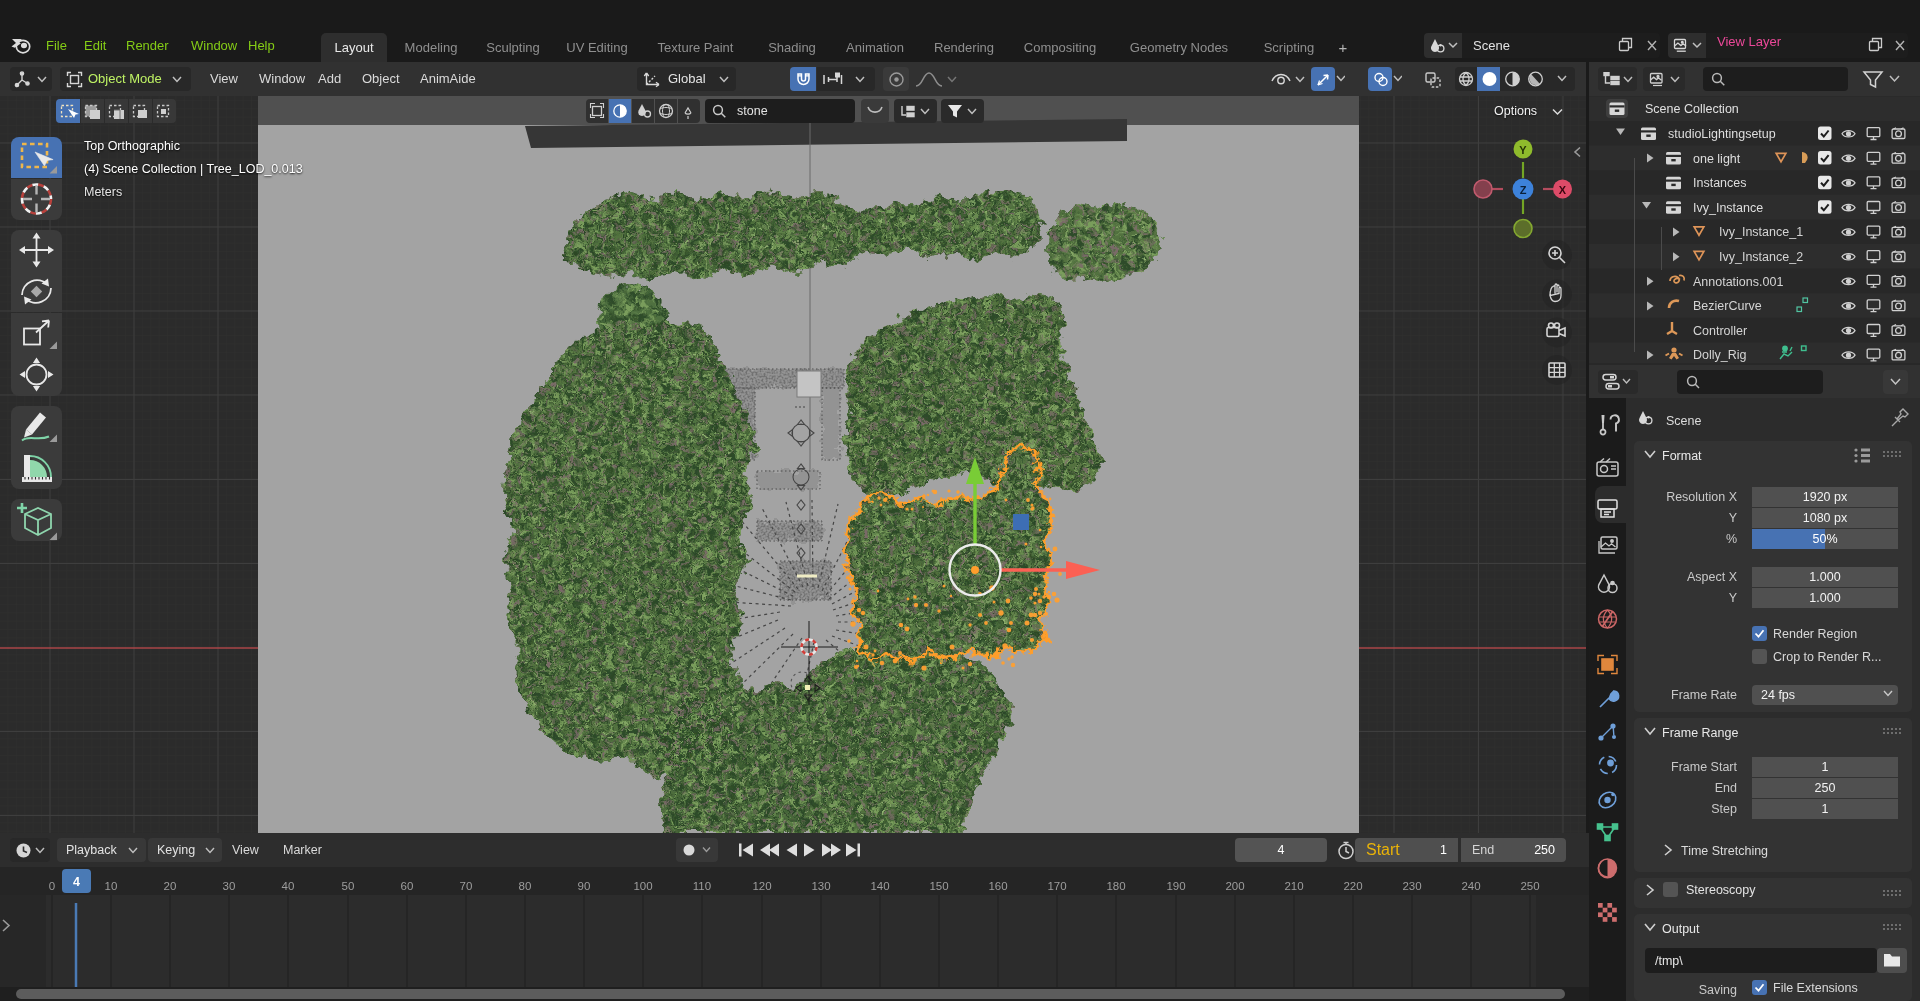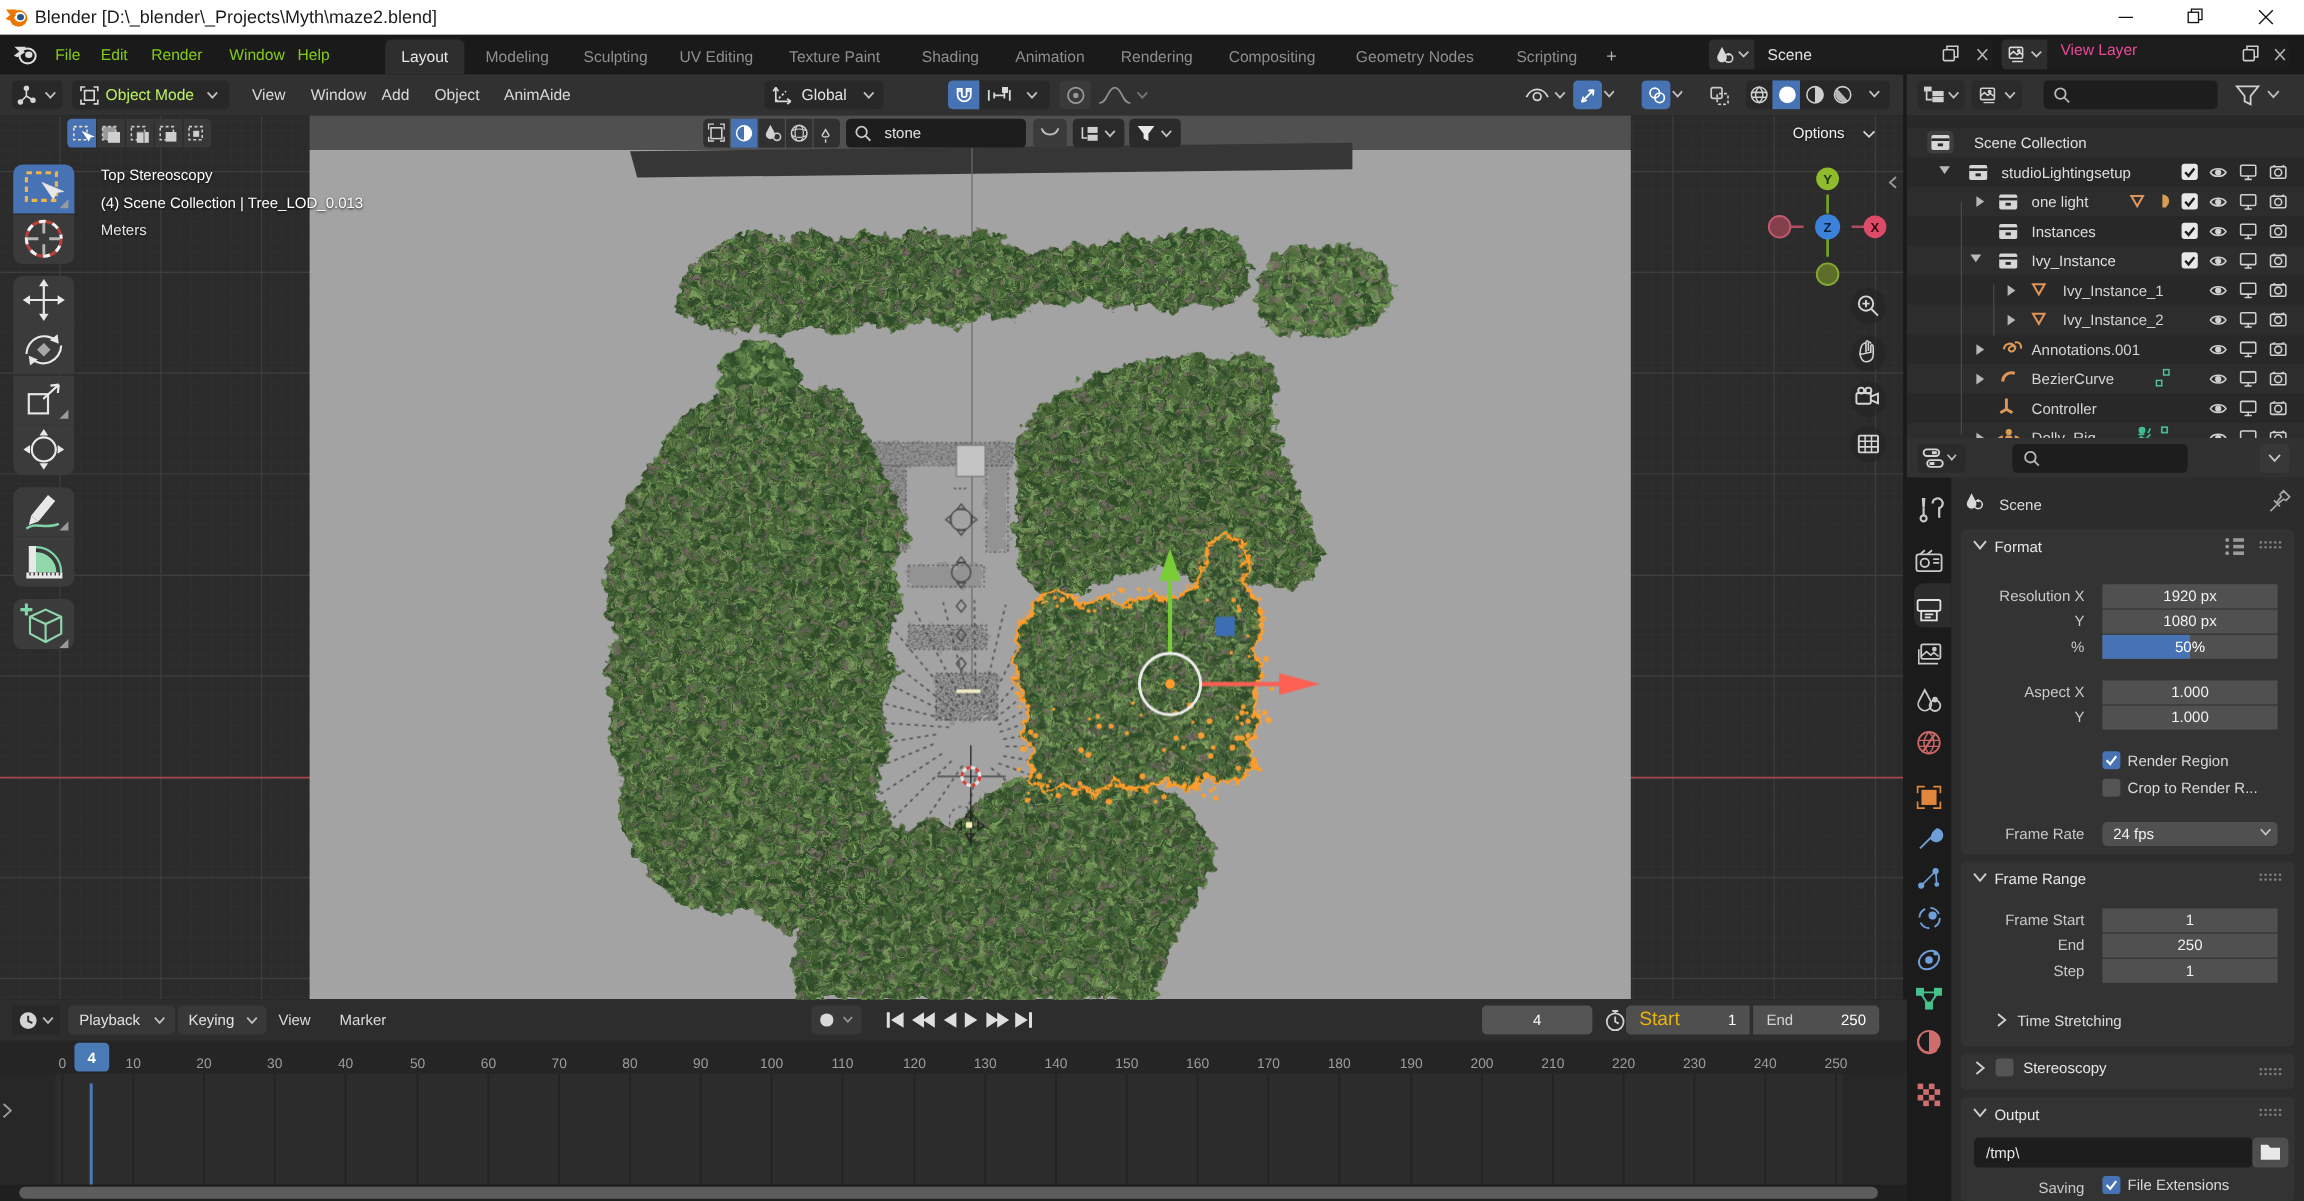--- a/index.html
+++ b/index.html
@@ -23,48 +23,30 @@
   #vphead { position:absolute; left:0; top:62px; width:1586px; height:34px; background:#313131; }
   .hmenu { position:absolute; top:0; height:34px; line-height:34px; color:#dadada; font-size:13px; }
   .wfield { position:absolute; top:5px; height:24px; background:#282828; border-radius:4px;
      color:#e4e4e4; font-size:12px; line-height:24px; }
 
   
   #viewport { position:absolute; left:0; top:96px; width:1586px; height:737px; background:#2b2b2b; overflow:hidden; }
 
   
   #rightcol { position:absolute; left:1589px; top:62px; width:331px; height:939px; background:#282828; }
-  #outliner { position:absolute; left:1589px; top:72px; width:331px; height:301px; background:#2a2a2a; }
+  #outliner { position:absolute; left:1589px; top:62px; width:331px; height:301px; background:#2a2a2a; }
   #outlhead { position:absolute; left:1589px; top:62px; width:331px; height:34px; background:#313131; }
   #props { position:absolute; left:1589px; top:365px; width:331px; height:636px; background:#2c2c2c; }
 
   
   #timeline { position:absolute; left:0; top:833px; width:1589px; height:168px; background:#2c2c2c; }
 </style>
 </head>
 <body>
 <div id="app">
-  <div id="titlebar">
-    <svg class="abs" style="left:4px;top:6px" width="20" height="17" viewBox="0 0 20 17">
-      <ellipse cx="11.4" cy="9.3" rx="7.4" ry="6.9" fill="#ea7600"></ellipse>
-      <ellipse cx="12.6" cy="8.2" rx="4.7" ry="4.2" fill="#fff"></ellipse>
-      <ellipse cx="13.1" cy="8.3" rx="2.9" ry="2.6" fill="#265787"></ellipse>
-      <path d="M1,2 L10,2 L4.5,6.5 Z" fill="#ea7600"></path>
-      <path d="M0.6,9.6 L7 4.4 L9.6 6.8 L3.6 11 Z" fill="#ea7600"></path>
-    </svg>
-    <div class="ttext">Blender [D:\_blender\_Projects\Myth\maze2.blend]</div>
-    <svg class="abs" style="left:1760px;top:0" width="160" height="29" viewBox="0 0 160 29">
-      <g stroke="#111" stroke-width="1.1" fill="none">
-        <path d="M5.5,14.5 L17.5,14.5"></path>
-        <rect x="63.5" y="10.2" width="8.6" height="8.6"></rect>
-        <path d="M66.2,10.2 L66.2,7.6 L75,7.6 L75,16.4 L72.1,16.4"></path>
-        <path d="M122.5,8.5 L134,20 M134,8.5 L122.5,20"></path>
-      </g>
-    </svg>
-  </div>
   <div id="menubar">
     <svg class="abs" style="left:11px;top:7px" width="21" height="19" viewBox="0 0 21 19">
       <g fill="none" stroke="#dcdcdc" stroke-width="1.7">
         <ellipse cx="12" cy="10.6" rx="6.7" ry="6.2"></ellipse>
         <ellipse cx="13" cy="9.6" rx="2.2" ry="1.9" fill="#dcdcdc"></ellipse>
       </g>
       <path d="M1,3 L11,3 L5.5,7.4 Z" fill="#dcdcdc"></path>
       <path d="M0.5,10.5 L7.2,5.2 L9.8,7.6 L3.7,11.8 Z" fill="#dcdcdc"></path>
     </svg>
     <div class="menuitem" style="left:46px">File</div>
@@ -624,21 +606,21 @@
   </svg>
 
   <div class="abs" style="left:1494px;top:3px;height:24px;line-height:24px;font-size:12.5px;color:#f2f2f2;text-shadow:0 1px 2px rgba(0,0,0,.7)">Options</div>
   <svg class="abs" style="left:1552px;top:12px" width="11" height="8" viewBox="0 0 11 8">
         <path d="M1,1.5 l4.5,4.5 l4.5,-4.5" stroke="#dadada" stroke-width="1.5" fill="none"></path>
       </svg>
   <svg class="abs" style="left:1573px;top:50px" width="9" height="12" viewBox="0 0 9 12">
         <path d="M7,1.5 L2,6 L7,10.5" stroke="#9a9a9a" stroke-width="1.6" fill="none"></path>
       </svg>
 
-  <div class="abs" style="left:84px;top:43px;font-size:12.5px;color:#fff;text-shadow:0 1px 2px rgba(0,0,0,.85)">Top Stereoscopy</div>
+  <div class="abs" style="left:84px;top:43px;font-size:12.5px;color:#fff;text-shadow:0 1px 2px rgba(0,0,0,.85)">Top Orthographic</div>
   <div class="abs" style="left:84px;top:66px;font-size:12.5px;color:#fff;text-shadow:0 1px 2px rgba(0,0,0,.85)">(4) Scene Collection | Tree_LOD_0.013</div>
   <div class="abs" style="left:84px;top:89px;font-size:12.5px;color:#e5e5e5;text-shadow:0 1px 2px rgba(0,0,0,.85)">Meters</div>
 
   <div class="abs" style="left:11px;top:41px;width:51px;height:41px;background:#4772b3;border-radius:8px 8px 0 0"></div>
   <div class="abs" style="left:11px;top:82.5px;width:51px;height:41.5px;background:#3b3b3b;border-radius:0 0 8px 8px"></div>
   <div class="abs" style="left:11px;top:133.5px;width:51px;height:41px;background:#3b3b3b;border-radius:8px 8px 0 0"></div>
   <div class="abs" style="left:11px;top:175px;width:51px;height:41px;background:#3b3b3b"></div>
   <div class="abs" style="left:11px;top:216.5px;width:51px;height:41px;background:#3b3b3b"></div>
   <div class="abs" style="left:11px;top:258px;width:51px;height:41.5px;background:#3b3b3b;border-radius:0 0 8px 8px"></div>
   <div class="abs" style="left:11px;top:309.5px;width:51px;height:41px;background:#3b3b3b;border-radius:8px 8px 0 0"></div>

